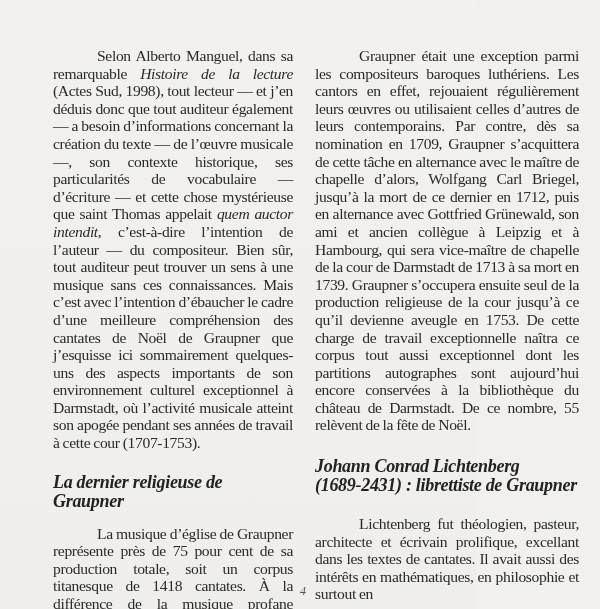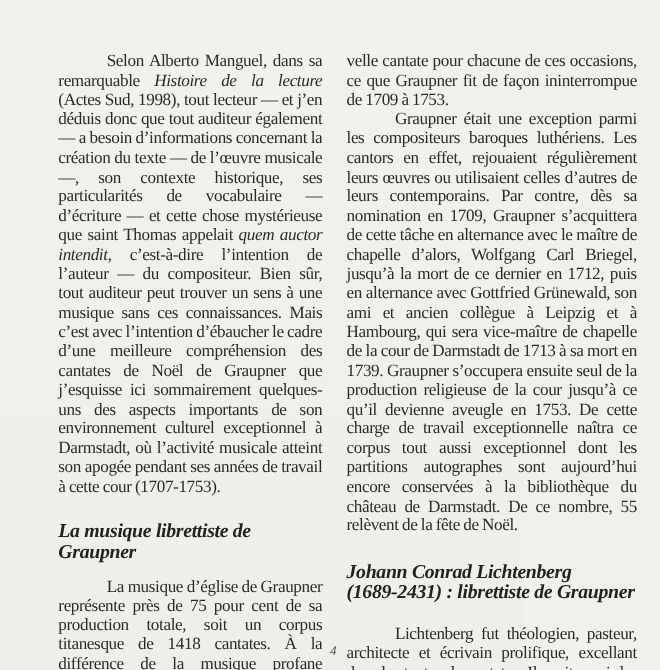--- a/index.html
+++ b/index.html
@@ -57,27 +57,26 @@
     }
   </style>
 </head>
 <body>
 
 <div class="page">
 
   <div class="col col-left">
     <p class="para indent"><span>Selon Alberto Manguel, dans sa remarquable </span><em>Histoire de la lecture</em><span> (Actes Sud, 1998), tout lecteur — et j’en déduis donc que tout auditeur également — a besoin d’informations concernant la création du texte — de l’œuvre musicale —, son contexte historique, ses particularités de vocabulaire — d’écriture — et cette chose mystérieuse que saint Thomas appelait </span><em>quem auctor intendit</em><span>, c’est-à-dire l’intention de l’auteur — du compositeur. Bien sûr, tout auditeur peut trouver un sens à une musique sans ces connaissances. Mais c’est avec l’intention d’ébaucher le cadre d’une meilleure compréhension des cantates de Noël de Graupner que j’esquisse ici sommairement quelques-uns des aspects importants de son environnement culturel exceptionnel à Darmstadt, où l’activité musicale atteint son apogée pendant ses années de travail à cette cour (1707-1753).</span></p>
 
-    <h2 class="heading left-heading">La musique librettiste de Graupner</h2>
+    <h2 class="heading left-heading">La dernier religieuse de Graupner</h2>
 
     <p class="para indent">La musique d’église de Graupner représente près de 75 pour cent de sa production totale, soit un corpus titanesque de 1418 cantates. À la différence de la musique profane interprétée à la cour de Darmstadt, seule la musique religieuse du maître de chapelle et du vice-maître de chapelle était entendue à l’église du château les dimanches et les jours de fête. Il fallait donc composer et interpréter une nou-</p>
   </div>
 
   <div class="col col-right">
-    <p class="para">velle cantate pour chacune de ces occasions, ce que Graupner fit de façon ininterrompue de 1709 à 1753.</p>
     <p class="para indent">Graupner était une exception parmi les compositeurs baroques luthériens. Les cantors en effet, rejouaient régulièrement leurs œuvres ou utilisaient celles d’autres de leurs contemporains. Par contre, dès sa nomination en 1709, Graupner s’acquittera de cette tâche en alternance avec le maître de chapelle d’alors, Wolfgang Carl Briegel, jusqu’à la mort de ce dernier en 1712, puis en alternance avec Gottfried Grünewald, son ami et ancien collègue à Leipzig et à Hambourg, qui sera vice-maître de chapelle de la cour de Darmstadt de 1713 à sa mort en 1739. Graupner s’occupera ensuite seul de la production religieuse de la cour jusqu’à ce qu’il devienne aveugle en 1753. De cette charge de travail exceptionnelle naîtra ce corpus tout aussi exceptionnel dont les partitions autographes sont aujourd’hui encore conservées à la bibliothèque du château de Darmstadt. De ce nombre, 55 relèvent de la fête de Noël.</p>
 
     <h2 class="heading right-heading">
       <span>Johann Conrad Lichtenberg</span><br>
       <span>(1689-2431) : librettiste de Graupner</span>
     </h2>
 
     <p class="para indent">Lichtenberg fut théologien, pasteur, architecte et écrivain prolifique, excellant dans les textes de cantates. Il avait aussi des intérêts en mathématiques, en philosophie et surtout en</p>
   </div>
 

